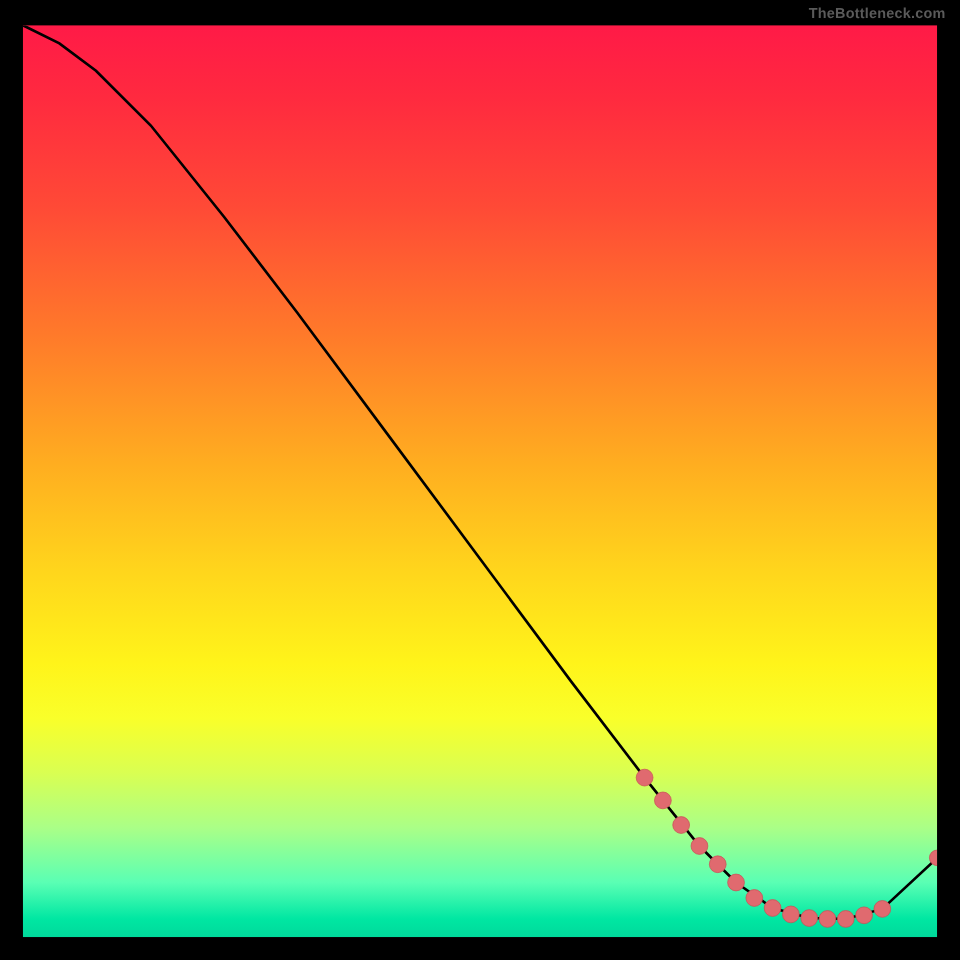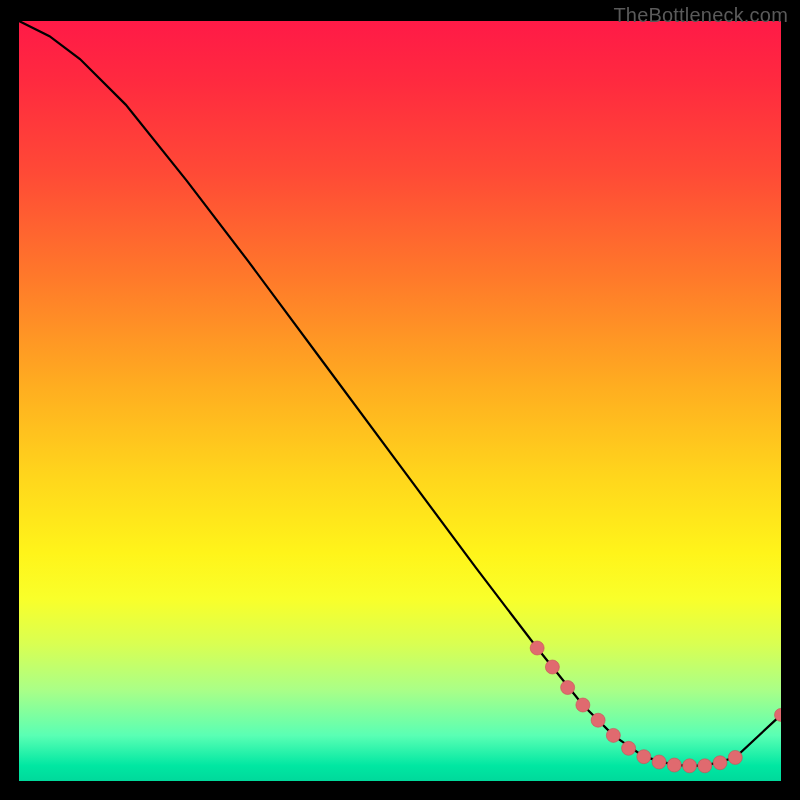--- a/index.html
+++ b/index.html
@@ -15,22 +15,22 @@
     position: relative;
     width: 800px;
     height: 800px;
     background: #000;
   }
   .watermark {
     position: absolute;
     top: 4px;
     right: 12px;
     color: #5a5a5a;
-    font-size: 20px;
-    font-weight: 400;
+    font-size: 12px;
+    font-weight: 700;
     letter-spacing: 0.2px;
     z-index: 30;
     user-select: none;
   }
   .plot-frame {
     position: absolute;
     left: 19px;
     top: 21px;
     width: 762px;
     height: 760px;

